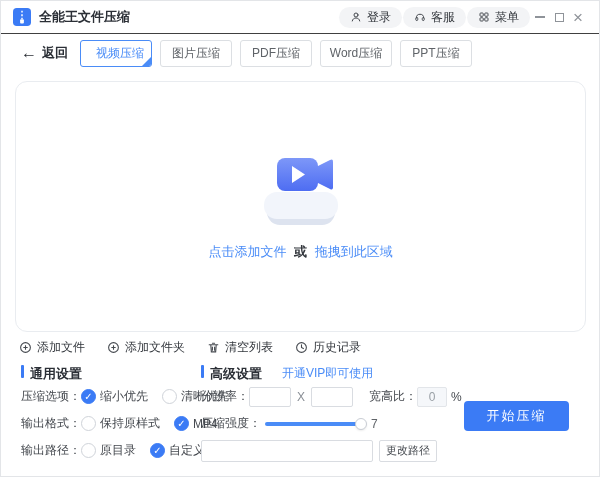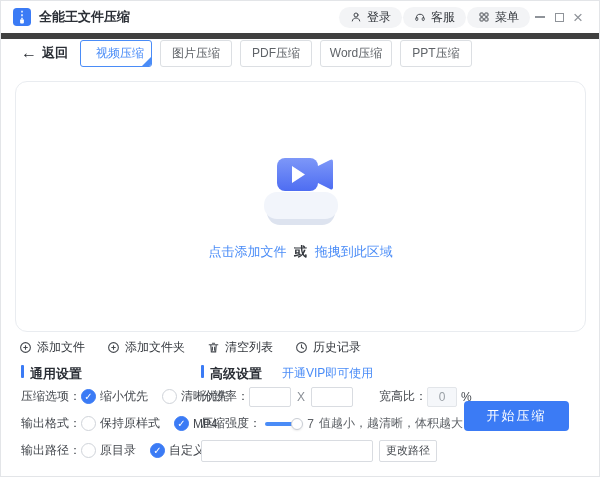--- a/index.html
+++ b/index.html
@@ -5,21 +5,21 @@
   * { margin:0; padding:0; box-sizing:border-box; font-family:"Liberation Sans","DejaVu Sans",sans-serif; }
   html,body { background:#f5f5f5; }
   .app {
     position:relative; width:600px; height:477px; background:#fff;
     overflow:hidden; border:1px solid #e3e5e8;
   }
   
   .titlebar {
     position:absolute; top:0; left:0; right:0; height:22px;
     display:flex; align-items:center; padding:16px 12px;
-    border-bottom:6px solid #404040; background:#fff;
+    border-bottom:1px solid #404040; background:#fff;
   }
   .app-icon { width:18px; height:18px; display:inline-flex; }
   .app-title { margin-left:8px; font-size:13px; color:#2b2f36; font-weight:600; white-space:nowrap; }
   .tb-right { margin-left:auto; display:flex; align-items:center; gap:1px; }
   .pill {
     display:inline-flex; align-items:center; gap:5px; height:21px; padding:0 11px;
     background:#f3f4f6; border:none; border-radius:11px; font-size:12px; color:#33373d;
     cursor:pointer; white-space:nowrap;
   }
   .pill svg { width:12px; height:12px; }
@@ -79,21 +79,21 @@
     width:15px; height:15px; border-radius:50%; border:1px solid #cfd3d9; background:#fff;
     display:inline-flex; align-items:center; justify-content:center; flex:0 0 auto;
   }
   .radio.checked { background:#3b7bf5; border-color:#3b7bf5; }
   .radio.checked::after { content:"✓"; color:#fff; font-size:10px; line-height:1; }
   .num-input {
     width:42px; height:20px; border:1px solid #d9dce1; border-radius:2px; background:#fff;
     font-size:12px; padding:0 4px; color:#33373d; outline:none;
   }
   .x-sep { margin:0 6px; color:#8a8f96; }
-  .aspect-label { margin-left:26px; }
+  .aspect-label { margin-left:16px; }
   .aspect-input {
     width:30px; height:20px; border:1px solid #e2e5e9; border-radius:2px; background:#f5f7fa;
     font-size:12px; color:#9aa0a6; text-align:center; outline:none;
   }
   .pct { margin-left:4px; color:#45494f; }
   .slider { position:relative; width:96px; height:14px; margin-left:4px; cursor:pointer; }
   .slider-track { position:absolute; left:0; right:0; top:5px; height:4px; border-radius:2px; background:#4a8cf7; }
   .slider-thumb {
     position:absolute; right:-6px; top:1px; width:12px; height:12px; border-radius:50%;
     background:#fff; border:1px solid #c9cdd4; box-shadow:0 1px 2px rgba(0,0,0,.08); cursor:grab;
@@ -295,21 +295,20 @@
       <input class="aspect-input" type="text" disabled="" value="0" style="">
       <span class="pct">%</span>
     </div>
     <div class="set-row">
       <span class="set-label">压缩强度：</span>
       <span class="slider">
         <span class="slider-track"></span>
         <span class="slider-thumb"></span>
       </span>
       <span class="strength-val">7</span>
-      <span class="strength-hint">值越小，越清晰，体积越大</span>
     </div>
     <div class="set-row">
       <input class="path-input" type="text" value="" style="">
       <button class="change-path-btn">更改路径</button>
     </div>
   </section>
 
   <button class="start-btn">开始压缩</button>
 
 </div>

